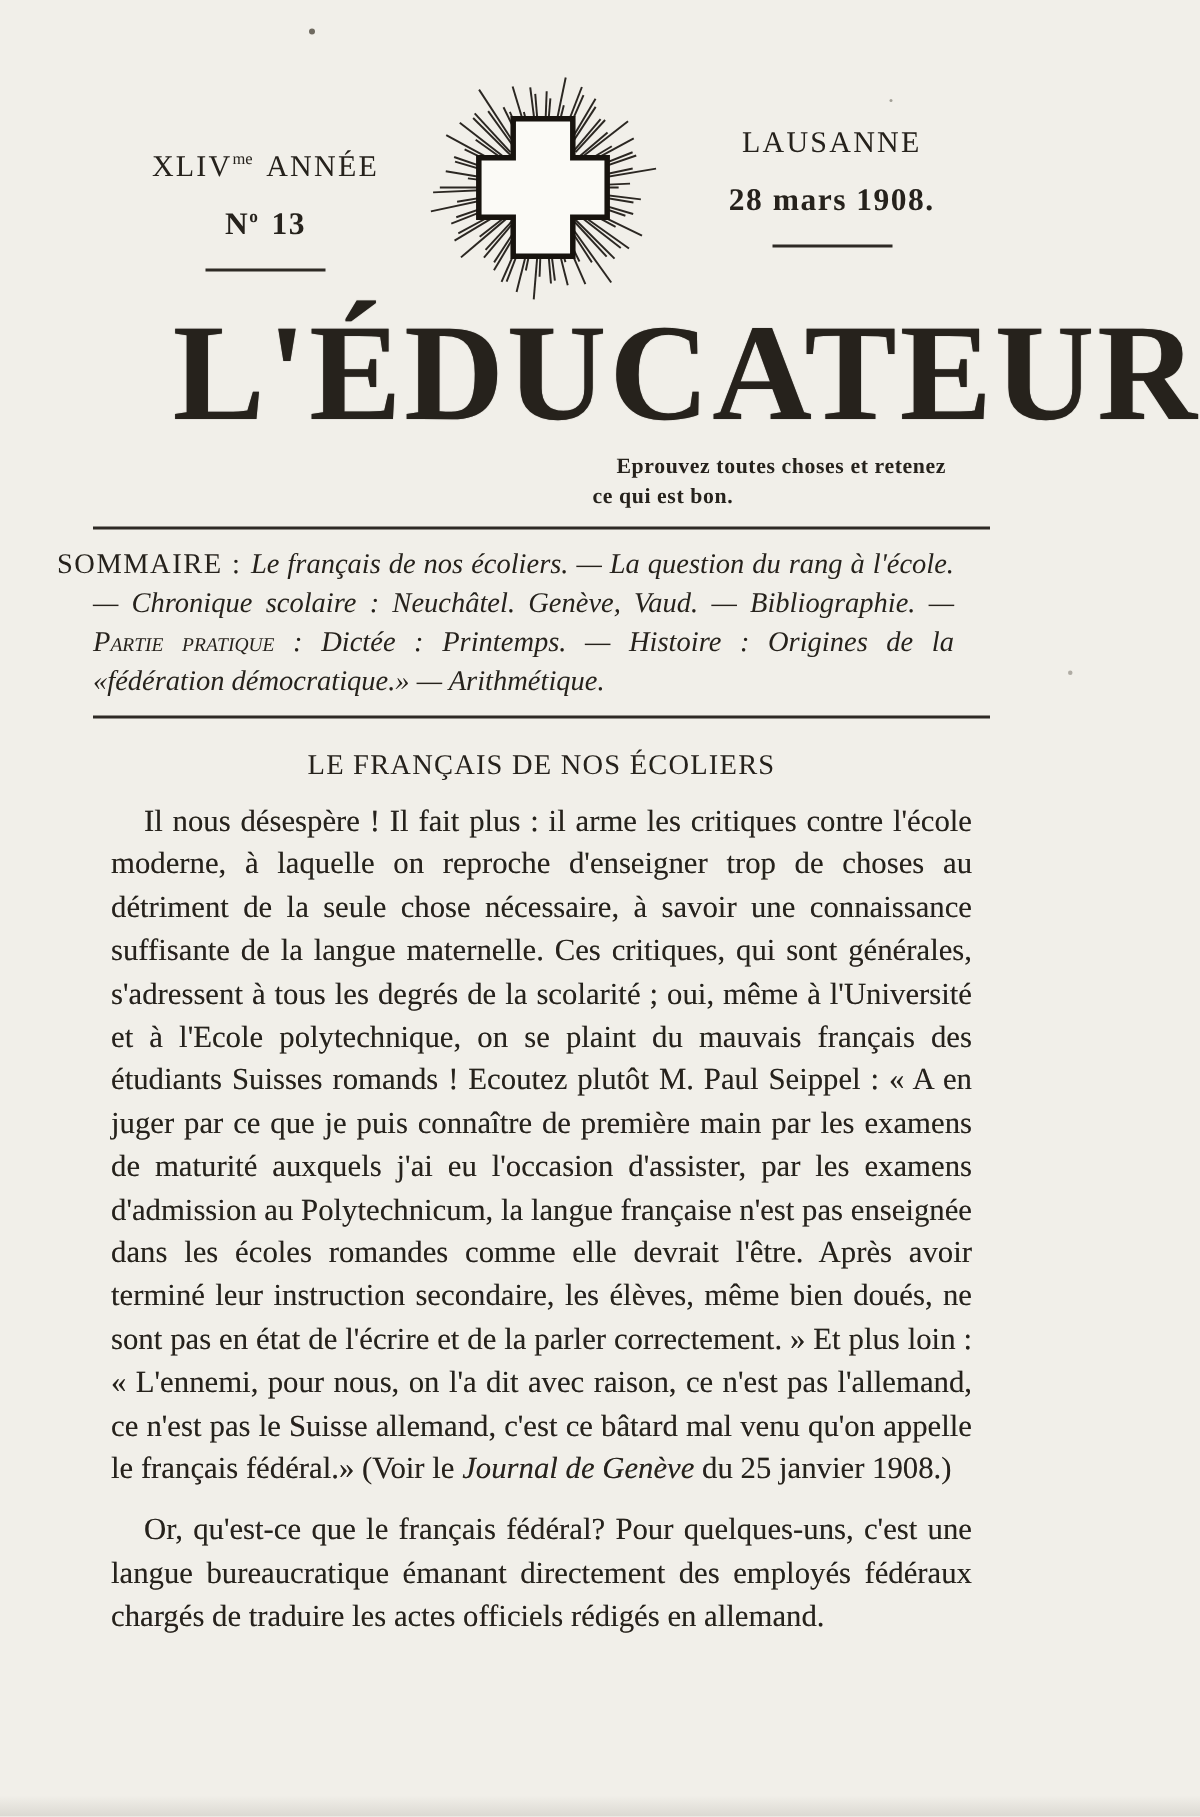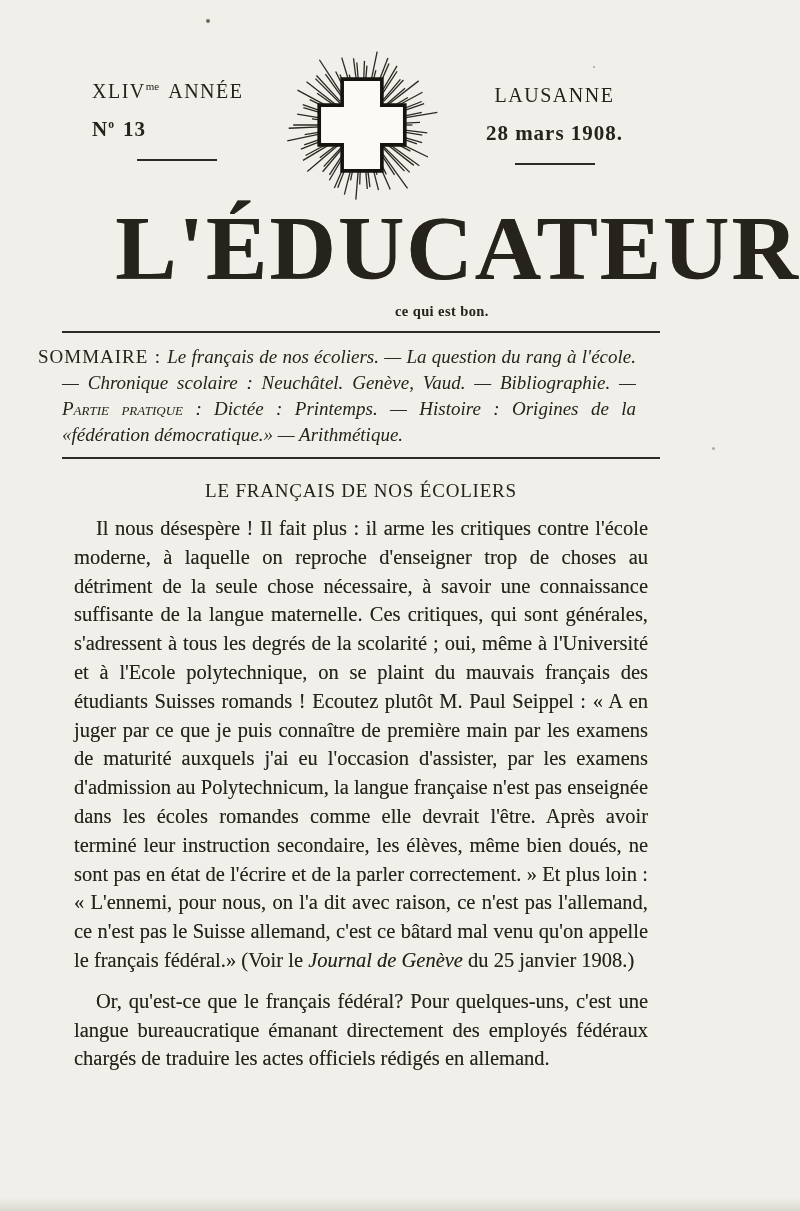--- a/index.html
+++ b/index.html
@@ -22,21 +22,21 @@
     background:linear-gradient(to bottom,rgba(0,0,0,0),rgba(120,115,105,.18));
     pointer-events:none;
   }
   .speck{position:absolute;background:#6f6a60;border-radius:50%;}
   .s1{left:206px;top:19px;width:4px;height:4px;}
   .s2{left:593px;top:66px;width:2px;height:2px;opacity:.6;}
   .s3{left:712px;top:447px;width:3px;height:3px;opacity:.5;}
 
   
   .header{position:relative;height:205px;}
-  .h-left{position:absolute;left:92px;top:80px;width:170px;}
+  .h-left{position:absolute;left:92px;top:100px;width:170px;text-align:center;}
   .h-right{position:absolute;left:462px;top:84px;width:185px;text-align:center;}
   .h-line1{font-size:20px;letter-spacing:1.5px;}
   .h-line2{font-size:21px;font-weight:bold;margin-top:14px;letter-spacing:1px;}
   sup{font-size:.55em;vertical-align:super;letter-spacing:0;}
   .sp{margin-left:9px;}
   .short-rule{width:80px;margin:17px auto 0;border-top:2px solid #2e2a25;}
 
   .emblem{position:absolute;left:281px;top:44px;width:162px;height:162px;}
   .emblem svg{width:100%;height:100%;}
   #rays line{stroke:#2b2722;stroke-width:.85;}
@@ -187,20 +187,21 @@
       <div class="h-line2">28 mars 1908.</div>
       <div class="short-rule"></div>
     </div>
   </div>
 
   <div class="masthead">
     <h1>L'ÉDUCATEUR</h1>
   </div>
 
   <div class="motto">
+    <div class="motto-l1">Eprouvez toutes choses et retenez</div>
     <div class="motto-l2">ce qui est bon.</div>
   </div>
 
   <hr class="rule">
 
   <p class="sommaire"><span class="caps">SOMMAIRE : </span><i>Le français de nos écoliers. — La question du rang à l'école. — Chronique scolaire : Neuchâtel. Genève, Vaud. — Bibliographie. — </i><i class="sc">Partie pratique : </i><i>Dictée : Printemps. — Histoire : Origines de la «fédération démocratique.» — Arithmétique.</i></p>
 
   <hr class="rule">
 
   <div class="article">

